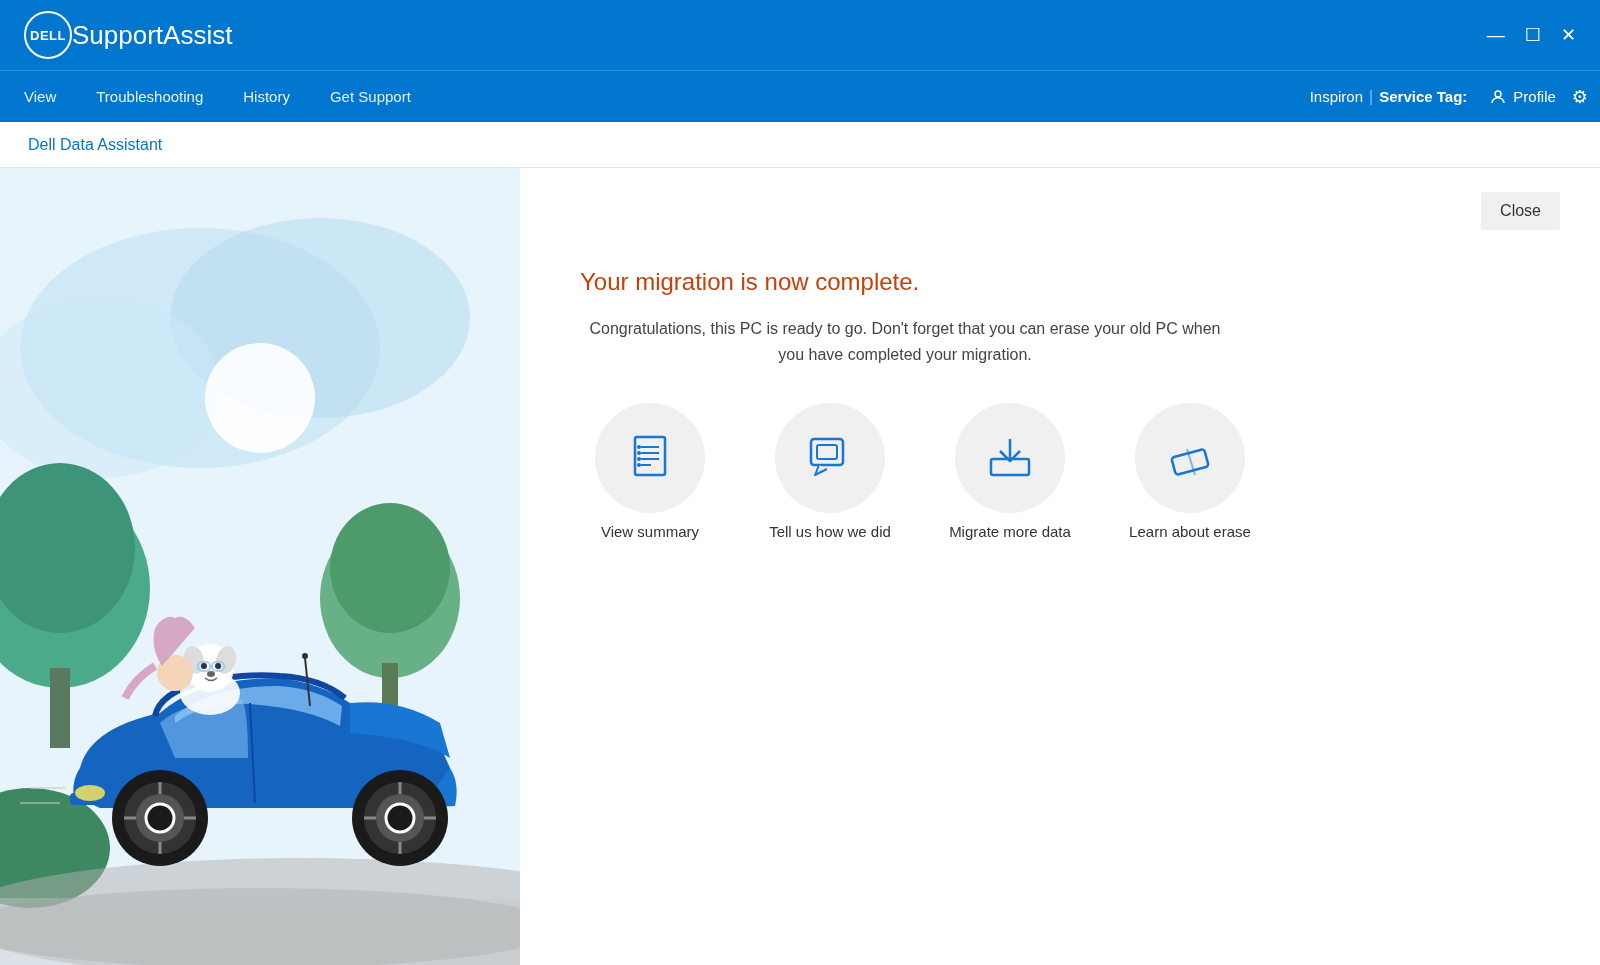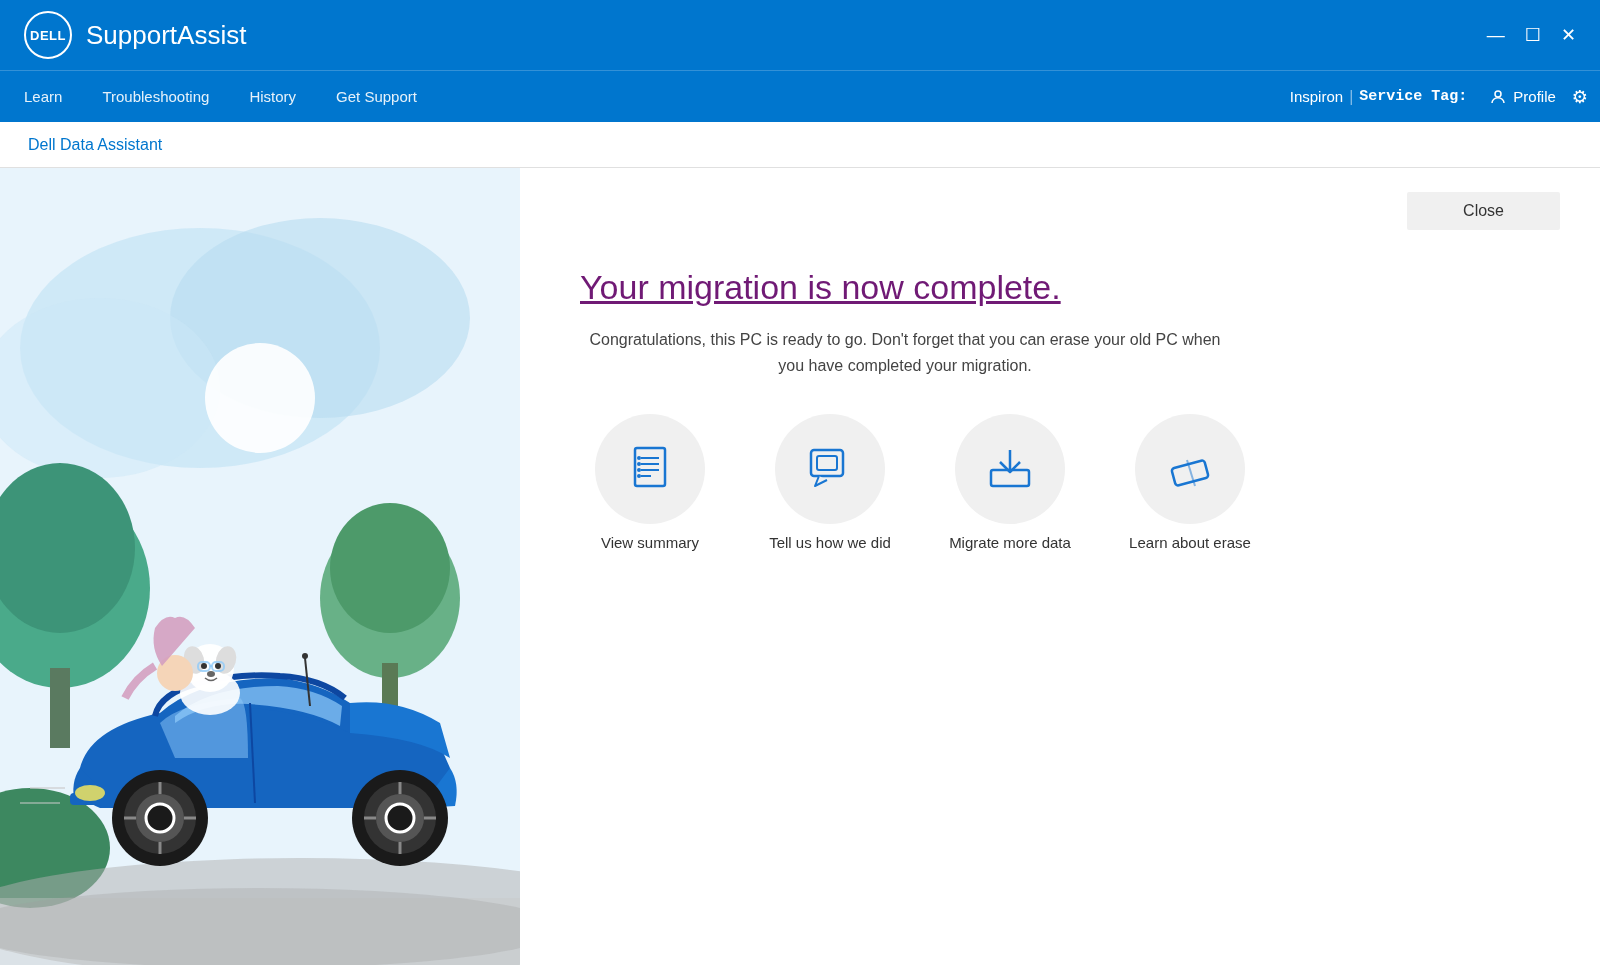--- a/index.html
+++ b/index.html
@@ -10,21 +10,20 @@
       background: #0076CE;
       height: 70px;
       display: flex;
       align-items: center;
       padding: 0 24px;
       position: relative;
     }
     .title-bar-logo {
       display: flex;
       align-items: center;
-      gap: 14px;
     }
     .dell-logo-circle {
       width: 48px;
       height: 48px;
       border: 2.5px solid #fff;
       border-radius: 50%;
       display: flex;
       align-items: center;
       justify-content: center;
       color: #fff;
@@ -87,21 +86,20 @@
       display: flex;
       align-items: center;
       gap: 6px;
     }
     .nav-divider {
       color: rgba(255,255,255,0.5);
       font-size: 16px;
     }
     .service-tag-label {
       font-weight: 700;
-      font-family: Liberation Mono, monospace;
     }
     .nav-profile {
       display: flex;
       align-items: center;
       gap: 6px;
       cursor: pointer;
     }
     .settings-icon {
       cursor: pointer;
       font-size: 18px;
@@ -156,34 +154,33 @@
       position: relative;
       background: #fff;
     }
 
     .close-button {
       position: absolute;
       top: 24px;
       right: 40px;
       background: #f0f0f0;
       border: none;
-      padding: 10px 56px;
+      padding: 10px 19px;
       font-size: 16px;
       cursor: pointer;
       color: #333;
       border-radius: 2px;
     }
 
     .migration-title {
-      font-size: 34px;
-      color: #701a75;
+      font-size: 24px;
+      color: #c2410c;
       font-weight: 300;
       margin-top: 60px;
       margin-bottom: 20px;
-      text-decoration: underline;
     }
     .migration-desc {
       font-size: 16px;
       color: #444;
       line-height: 1.6;
       max-width: 650px;
       margin-bottom: 36px;
       text-align: center;
     }
     .next-label {
@@ -238,21 +235,21 @@
   </div>
   <div class="window-controls">
     <span class="window-control">—</span>
     <span class="window-control">☐</span>
     <span class="window-control">✕</span>
   </div>
 </div>
 
 <div class="nav-bar">
   <div class="nav-links">
-    <a class="nav-link">Learn</a>
+    <a class="nav-link">View</a>
     <a class="nav-link">Troubleshooting</a>
     <a class="nav-link">History</a>
     <a class="nav-link">Get Support</a>
   </div>
   <div class="nav-right">
     <div class="nav-device">
       <span>Inspiron</span>
       <span class="nav-divider">|</span>
       <span class="service-tag-label">Service Tag:</span>
       <span></span>

